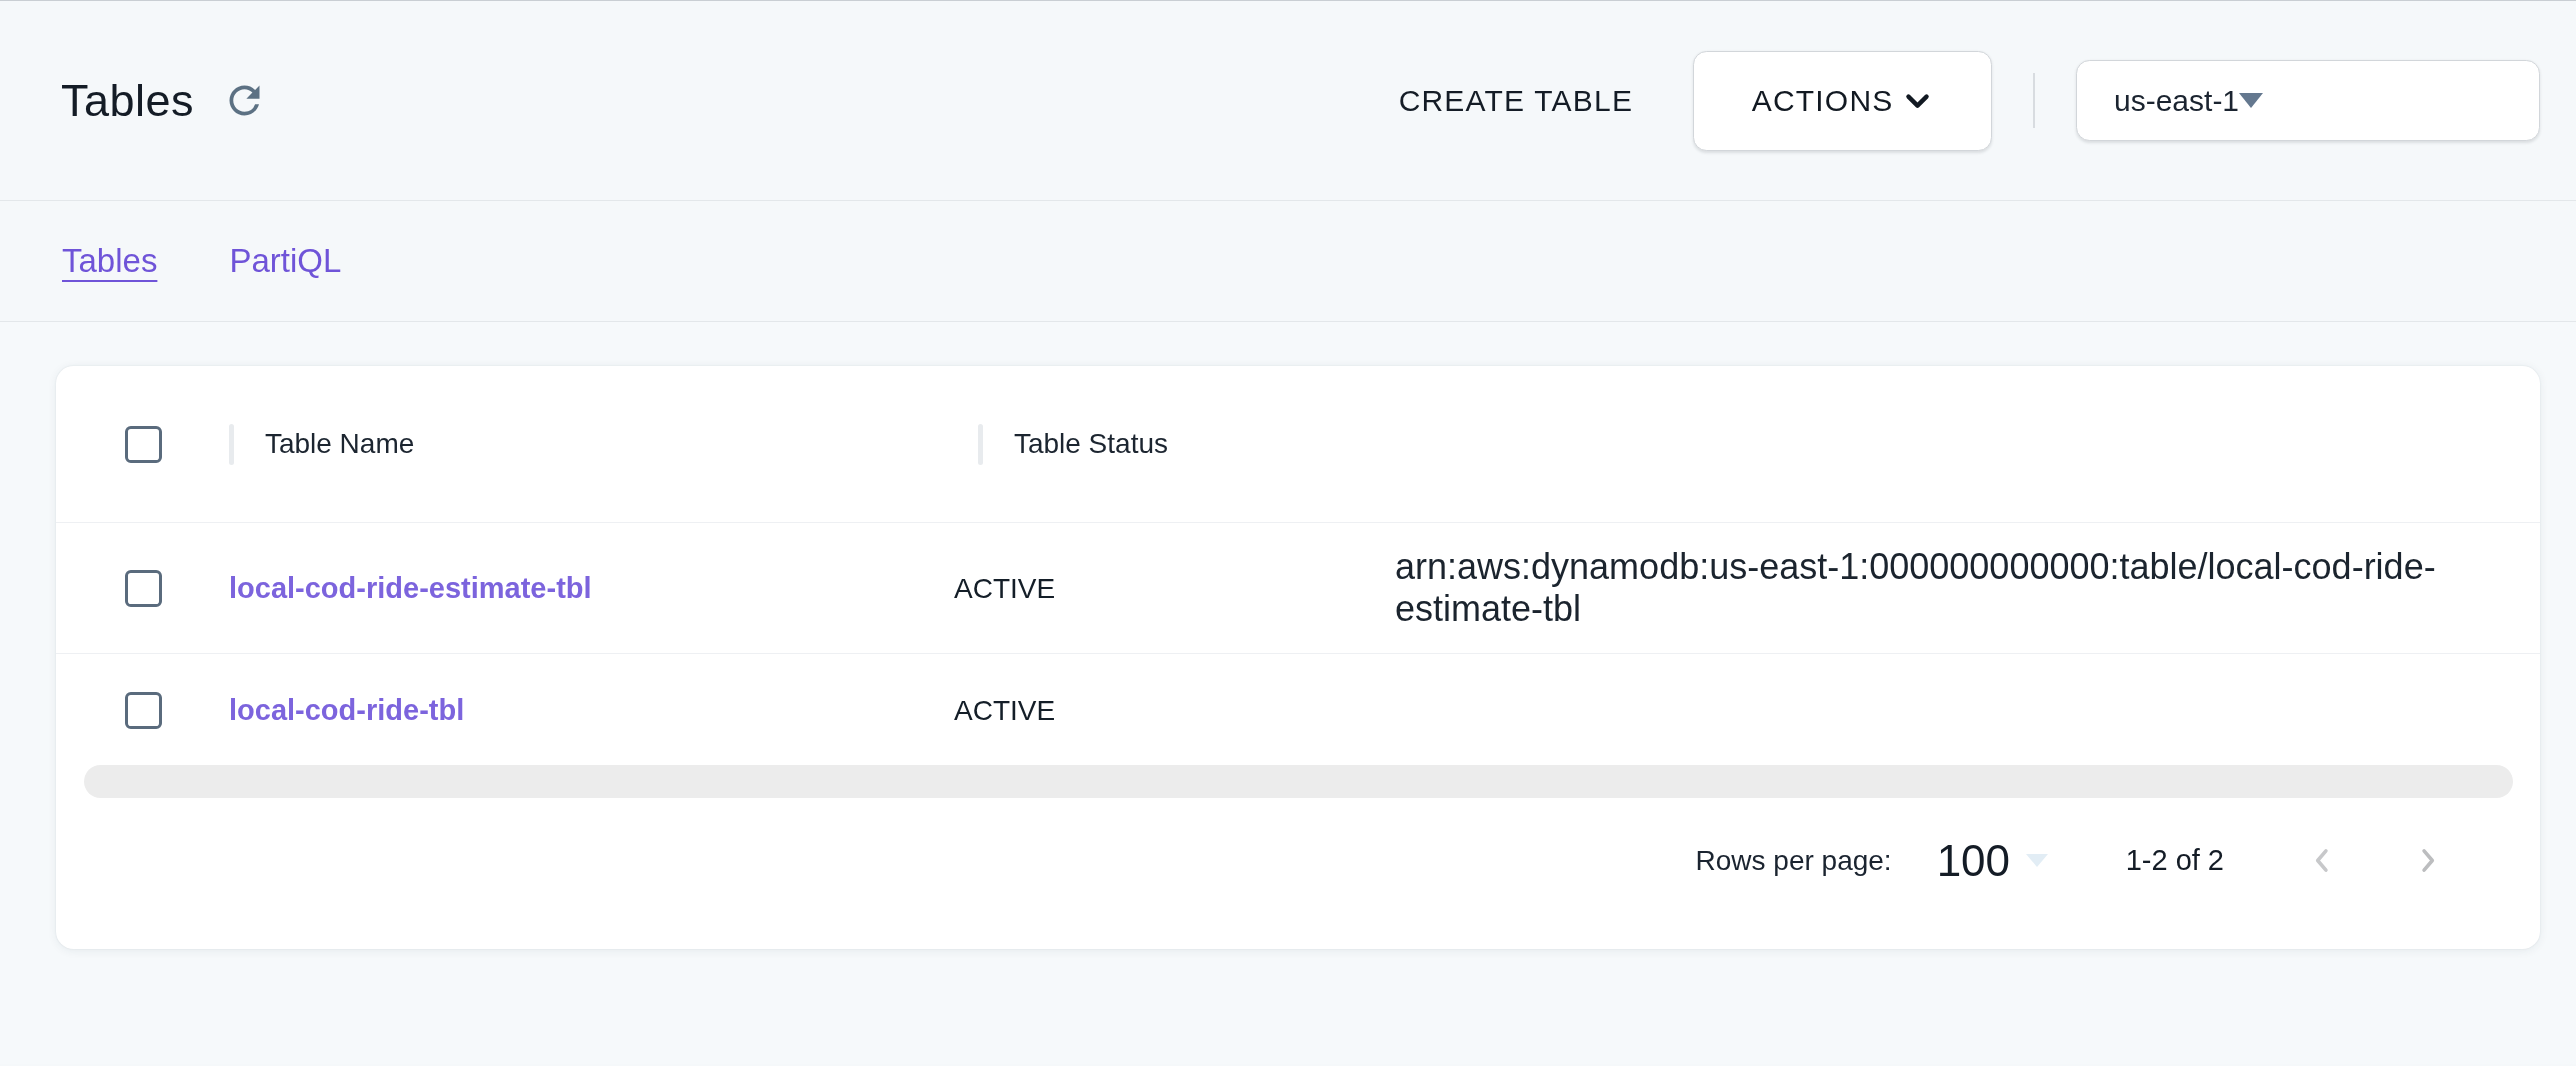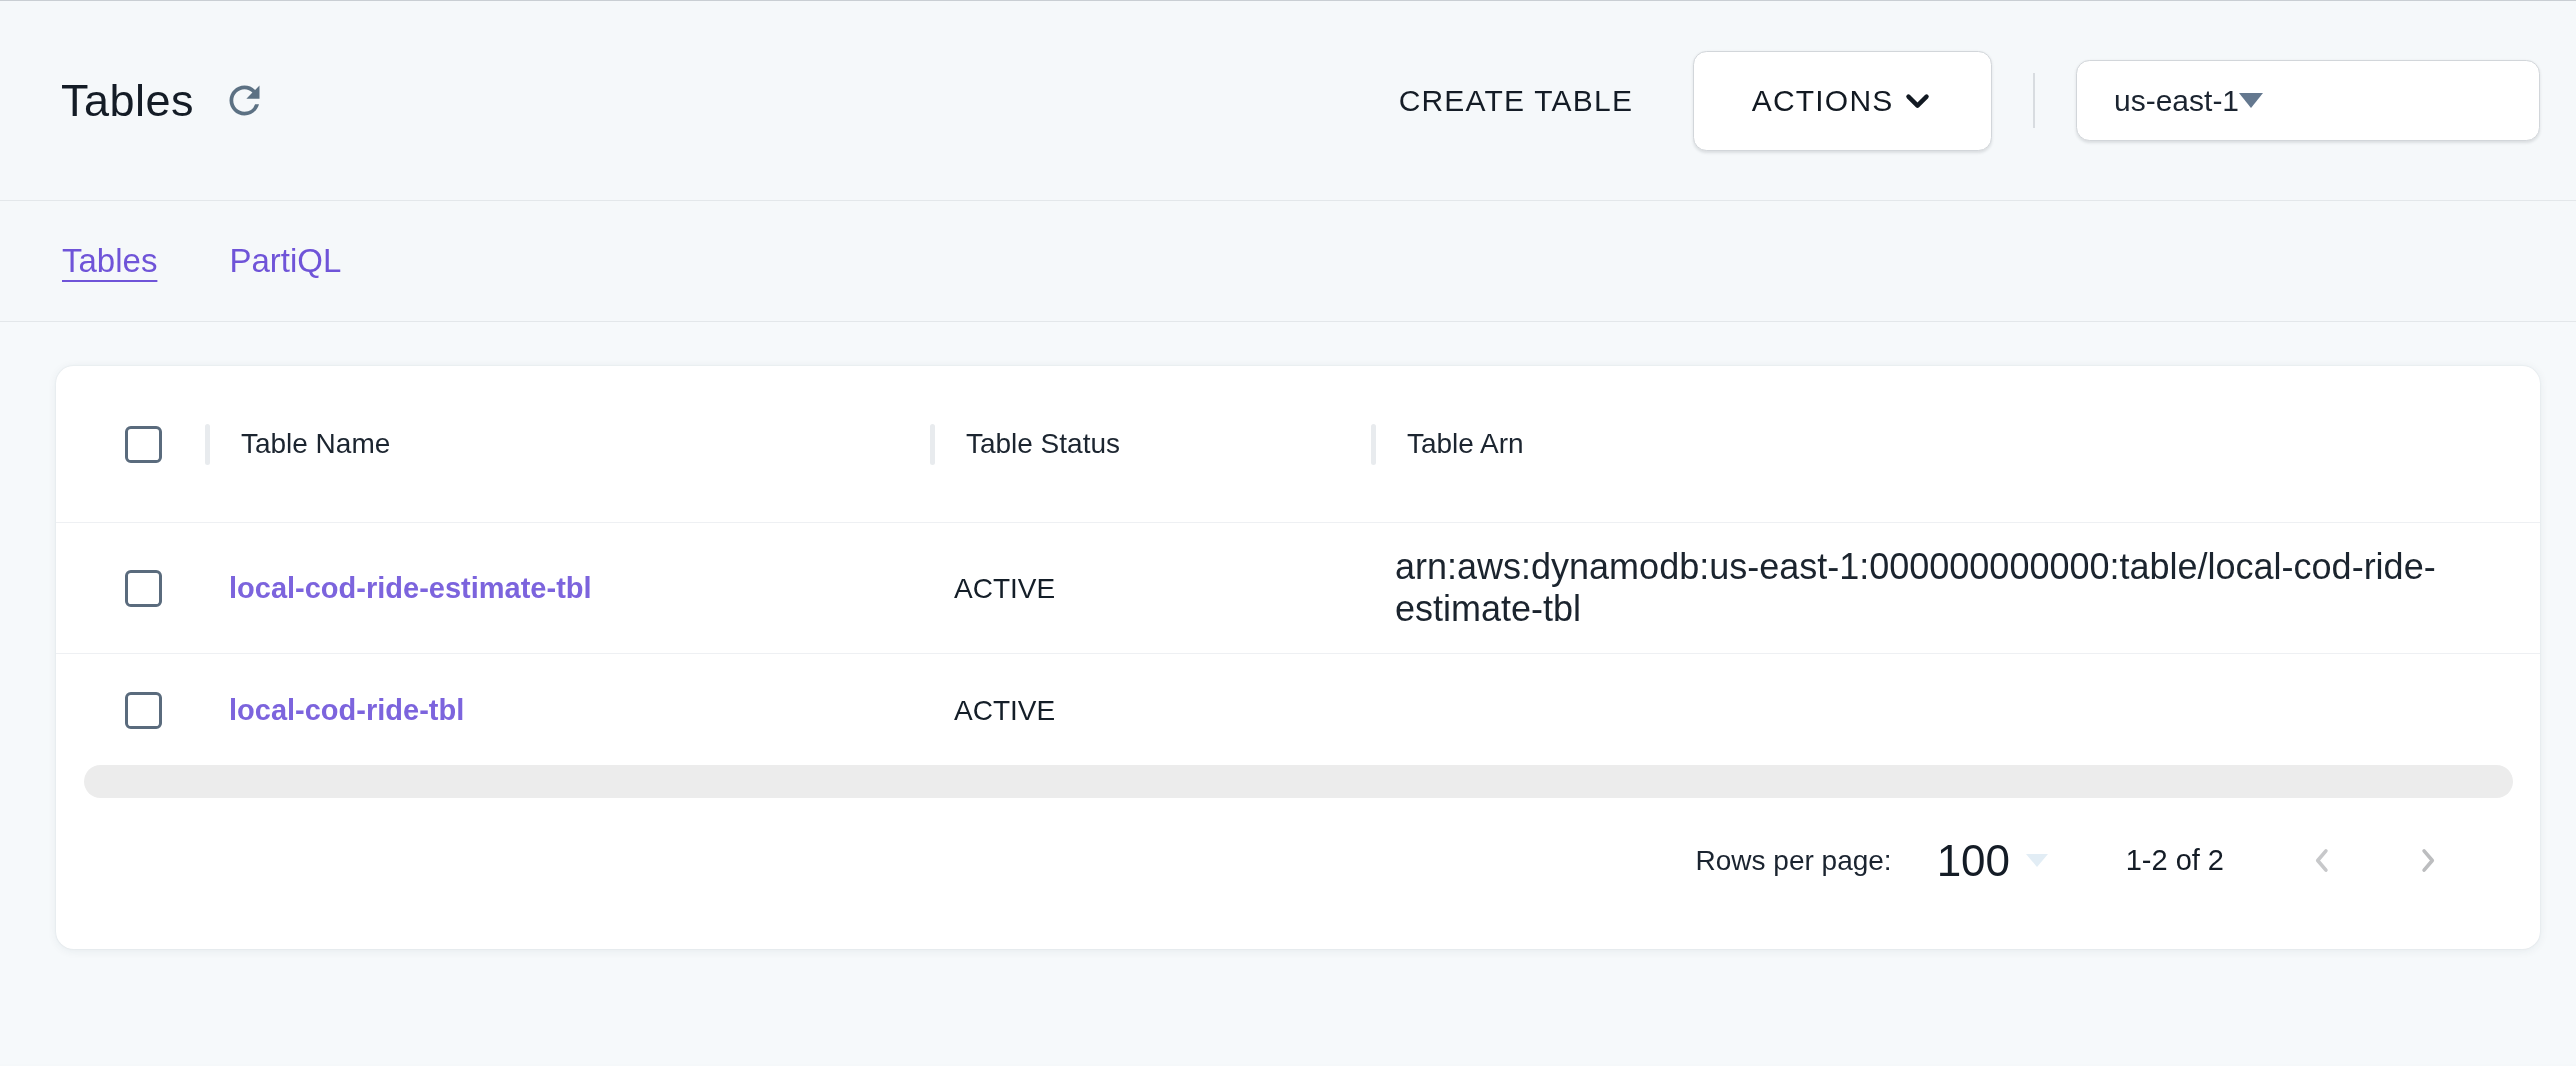--- a/index.html
+++ b/index.html
@@ -74,21 +74,21 @@
     width:2484px; height:583px;
     background:#ffffff; border-radius:17.5px;
     box-shadow:0 1.9px 9.7px rgba(30,50,70,0.07), 0 0 1.9px rgba(30,50,70,0.10);
   }
 
   .grid-row {
     display:grid;
     grid-template-columns:149px 725px 441px 1fr;
     align-items:center;
   }
-  .thead { height:156px; }
+  .thead { height:156px;gap:24px; }
   .trow  { border-top:1px solid #eef0f3; }
   .trow.r1 { height:131px; }
   .trow.r2 { height:113px; }
 
   .cb-cell { padding-left:69px; }
   .checkbox {
     width:37px; height:37px;
     border:3.9px solid #5a6b7d; border-radius:5.8px;
     background:#ffffff; cursor:pointer;
   }
@@ -169,24 +169,20 @@
       <div class="cb-cell">
         <div class="checkbox"></div>
       </div>
       <div class="hcell">
         <span class="col-divider"></span>
         <span class="hlabel">Table Name</span>
       </div>
       <div class="hcell">
         <span class="col-divider"></span>
         <span class="hlabel">Table Status</span>
-      </div>
-      <div class="hcell">
-        <span class="col-divider"></span>
-        <span class="hlabel">Table Arn</span>
       </div>
     </div>
 
     <div class="grid-row trow r1">
       <div class="cb-cell">
         <div class="checkbox"></div>
       </div>
       <div class="cell-pad">
         <a class="tbl-link">local-cod-ride-estimate-tbl</a>
       </div>

